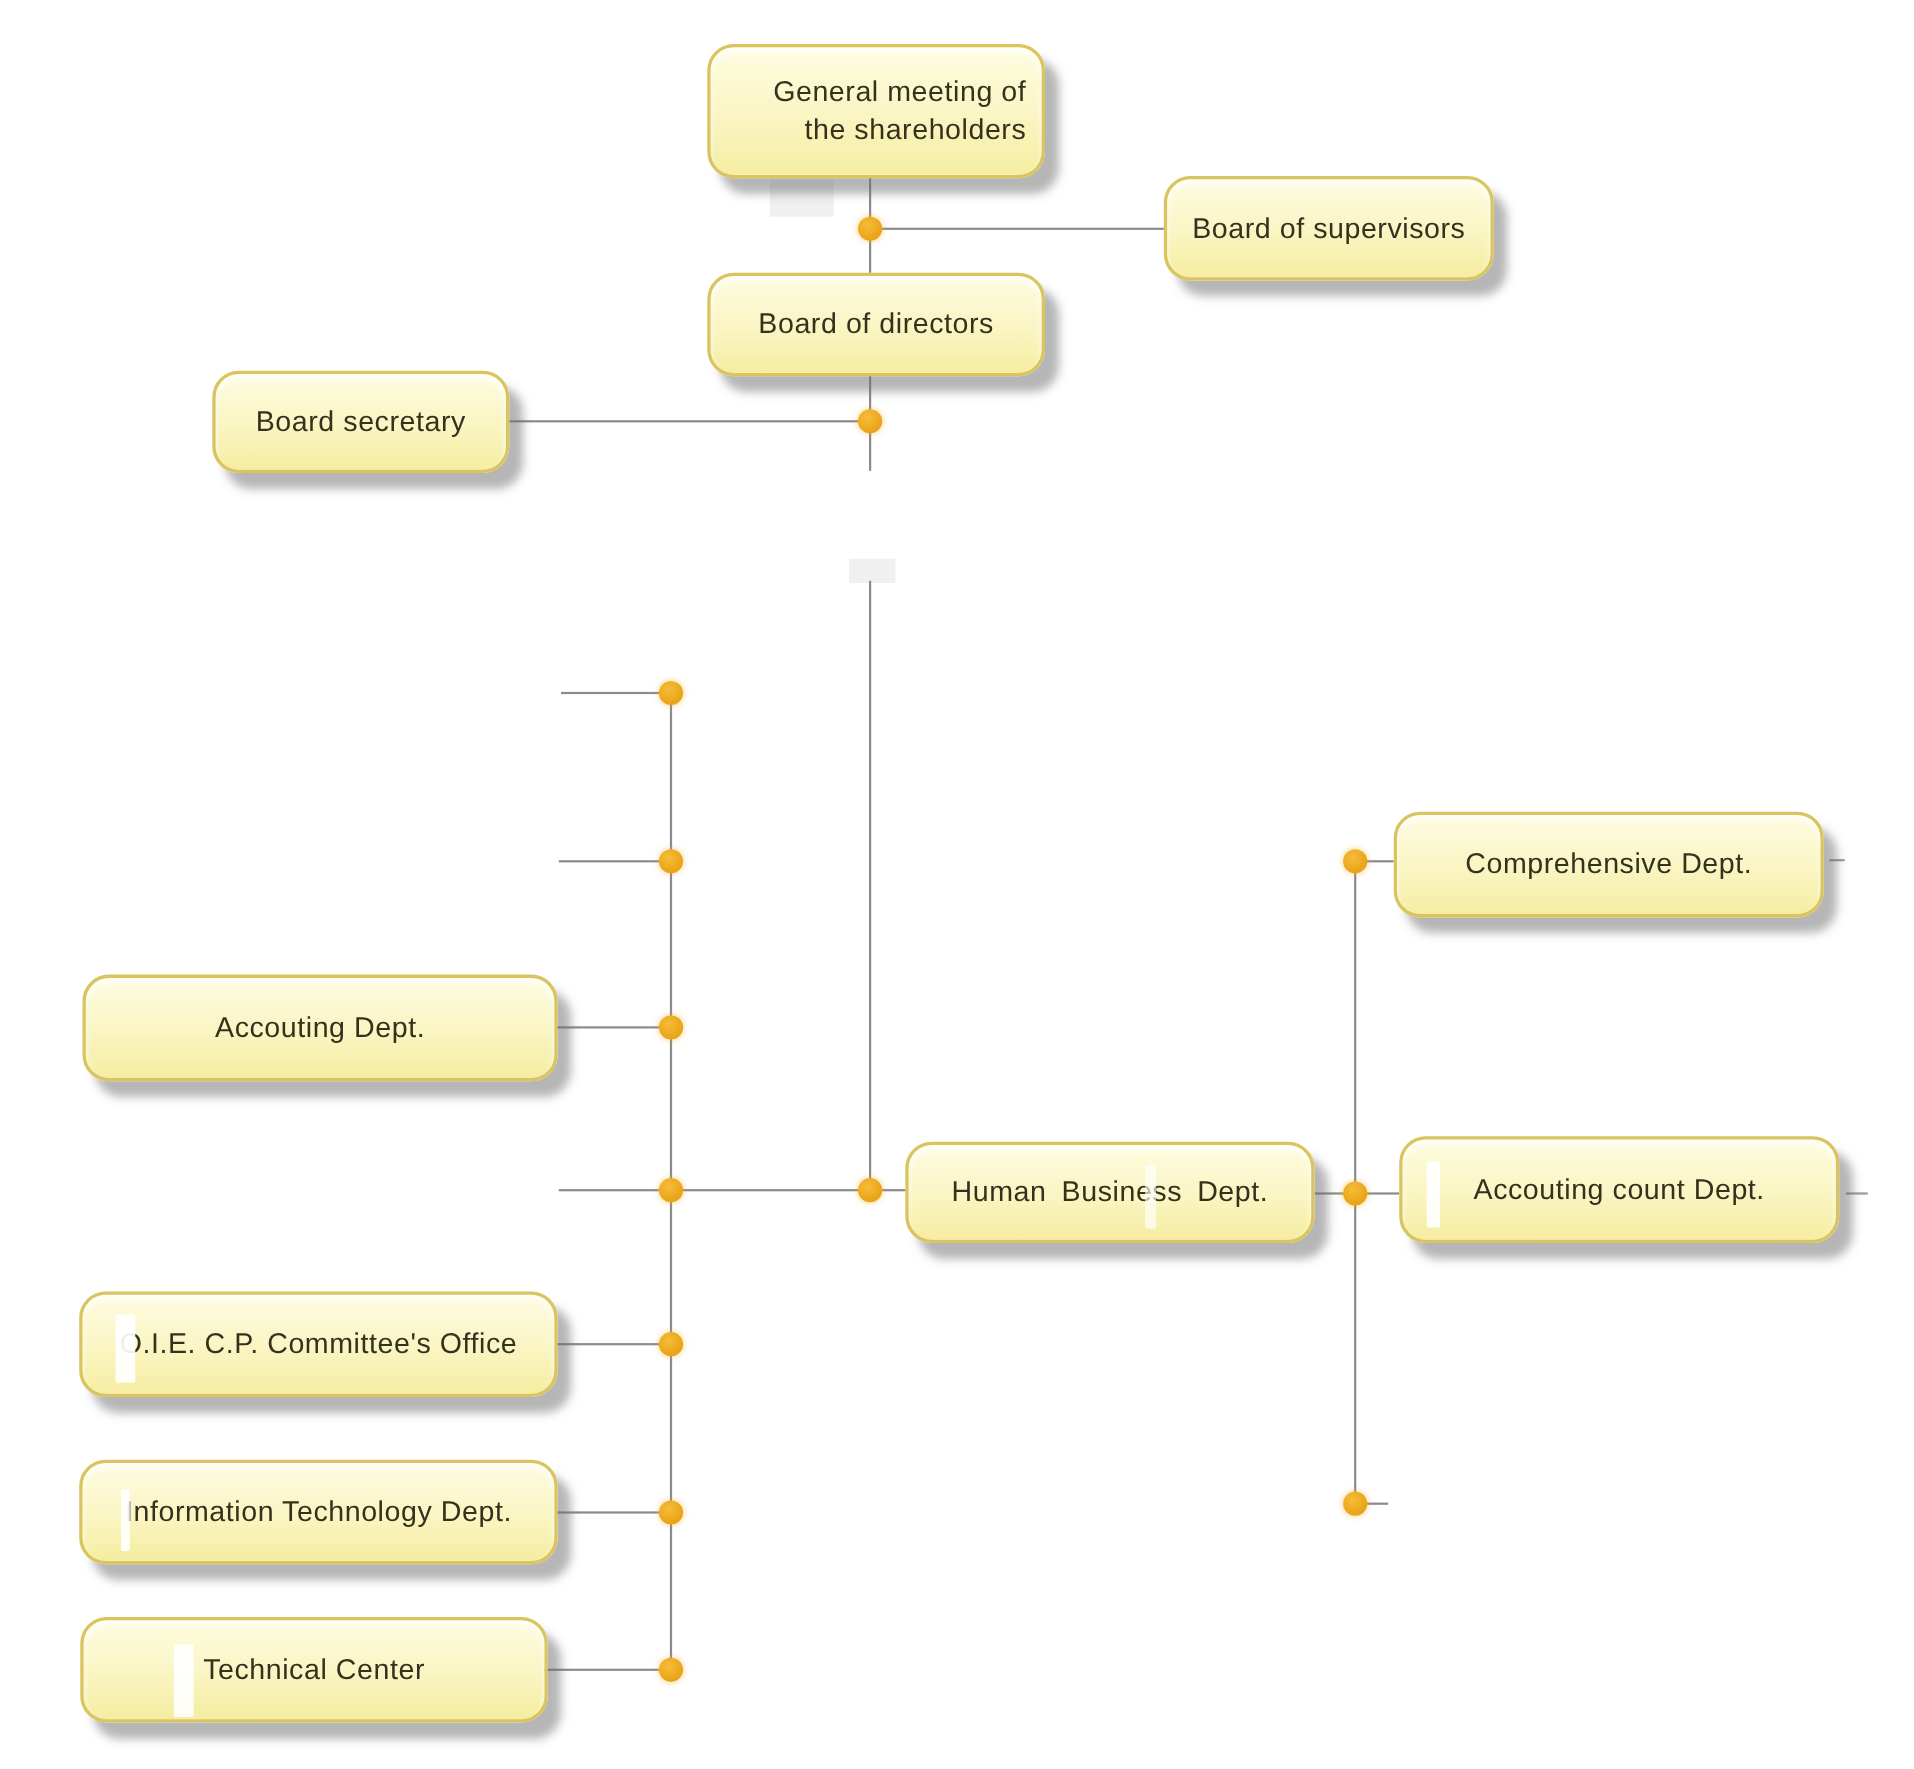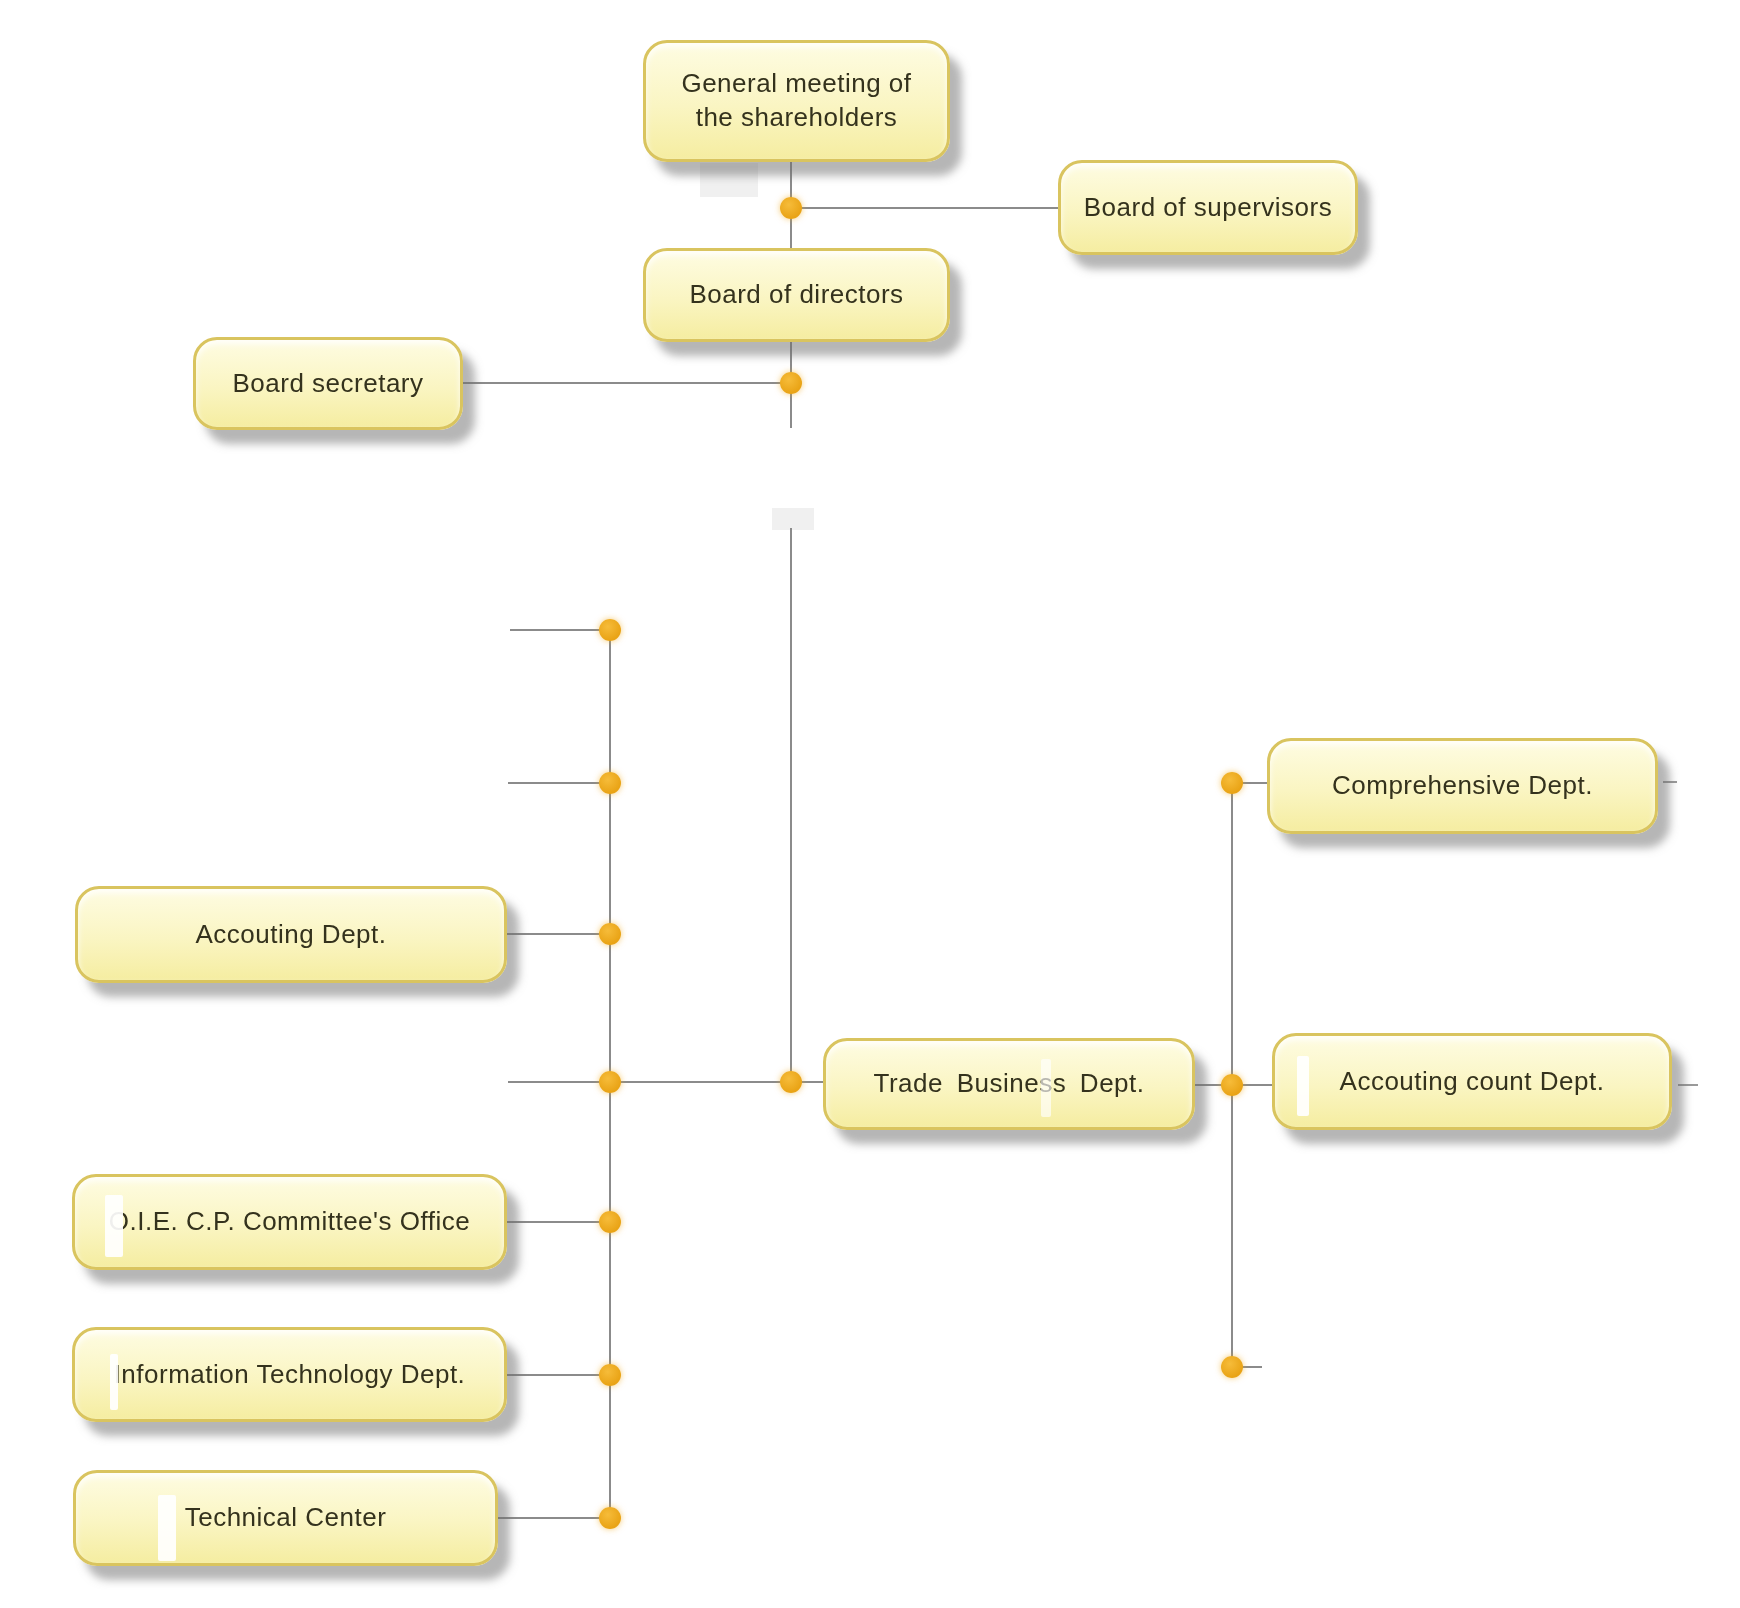--- a/index.html
+++ b/index.html
@@ -8,21 +8,21 @@
     font-family:"Liberation Sans","DejaVu Sans",sans-serif;
   }
   .node{
     position:absolute;
     box-sizing:border-box;
     border:3px solid #d9c45f;
     border-radius:24px;
     background:linear-gradient(180deg,#fefce2 0%,#faf5c2 55%,#f5eda1 100%);
     box-shadow:12px 14px 9px rgba(110,110,110,0.50), inset 0 4px 6px rgba(255,255,255,0.85);
     display:flex;align-items:center;justify-content:center;
-    text-align:center;
+    text-align:right;
     color:#34321d;
     font-size:26px;
     line-height:1.3;
     letter-spacing:0.5px;
     z-index:3;
     padding:4px 14px;
   }
   .line{position:absolute;background:#8b8b8b;z-index:1;}
   .dot{
     position:absolute;width:22px;height:22px;border-radius:50%;
@@ -101,21 +101,21 @@
     <i class="wbar" style="left:35px;top:24px;width:8px;height:56px;"></i>
     <span>Information Technology Dept.</span>
   </div>
   <div class="node" style="left:73px;top:1470px;width:425px;height:96px;">
     <i class="wbar" style="left:82px;top:22px;width:18px;height:66px;"></i>
     <span>Technical Center</span>
   </div>
 
   <div class="node" style="left:823px;top:1038px;width:372px;height:92px;word-spacing:6px;">
     <i class="wbar" style="left:215px;top:18px;width:10px;height:58px;opacity:0.65;"></i>
-    <span>Trade Business Dept.</span>
+    <span>Human Business Dept.</span>
   </div>
 
   <div class="node" style="left:1267px;top:738px;width:391px;height:96px;">
     <span>Comprehensive Dept.</span>
   </div>
   <div class="node" style="left:1272px;top:1033px;width:400px;height:97px;">
     <i class="wbar" style="left:22px;top:20px;width:12px;height:60px;"></i>
     <span>Accouting count Dept.</span>
   </div>
 

